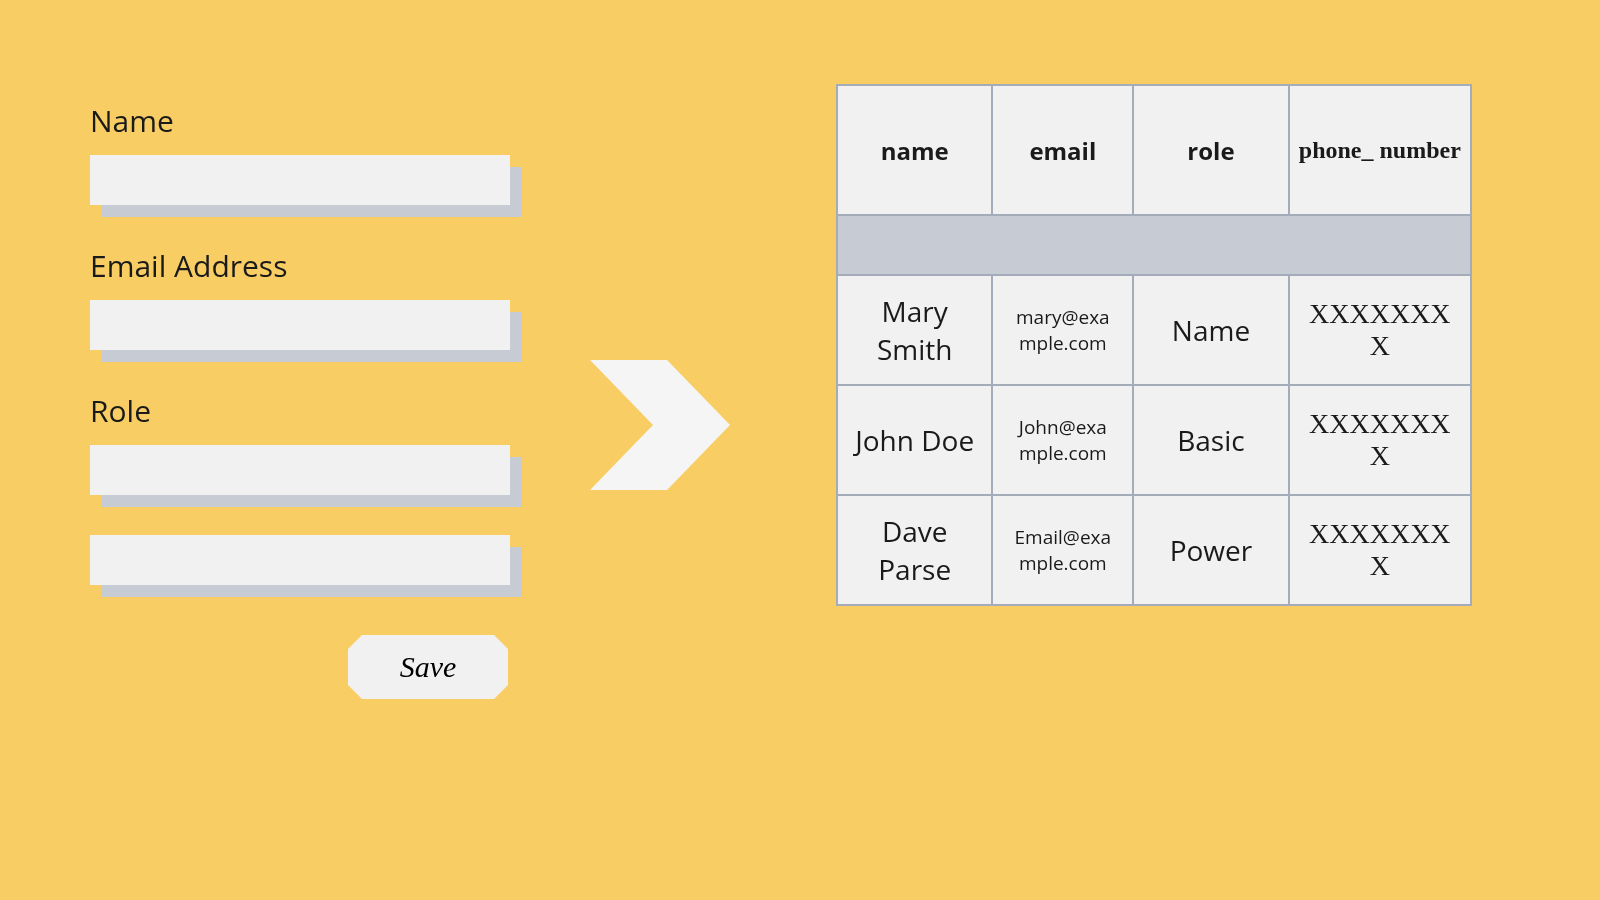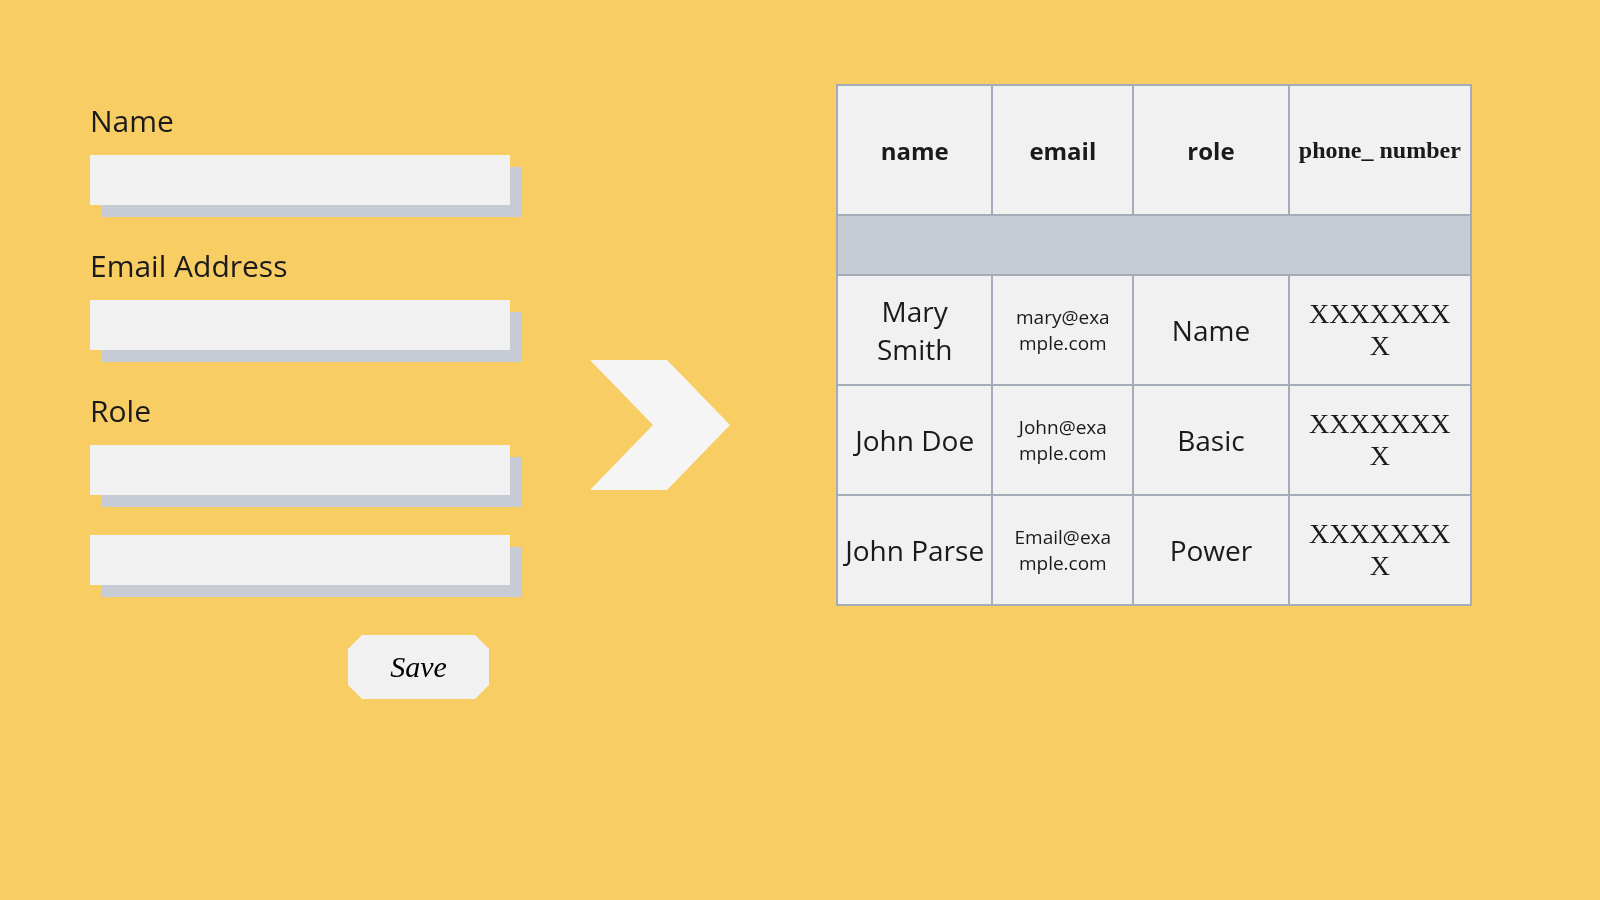--- a/index.html
+++ b/index.html
@@ -41,21 +41,21 @@
     background: #f1f1f1;
     border: none;
     font-size: 20px;
     padding: 0 12px;
   }
 
   .save-btn {
     position: absolute;
     left: 348px;
     top: 635px;
-    width: 141px;
+    width: 160px;
     height: 64px;
     background: #f1f1f1;
     border: none;
     font-size: 30px;
     font-style: italic;
     font-family: Georgia, "Times New Roman", serif;
     cursor: pointer;
     clip-path: polygon(
       14px 0, calc(100% - 14px) 0,
       100% 14px, 100% calc(100% - 14px),
@@ -173,19 +173,19 @@
       <td class="c3">Name</td>
       <td class="c4">XXXXXXX X</td>
     </tr>
     <tr>
       <td class="c1">John Doe</td>
       <td class="c2 email-cell">John@exa mple.com</td>
       <td class="c3">Basic</td>
       <td class="c4">XXXXXXX X</td>
     </tr>
     <tr>
-      <td class="c1">John Parse</td>
+      <td class="c1">Dave Parse</td>
       <td class="c2 email-cell">Email@exa mple.com</td>
       <td class="c3">Power</td>
       <td class="c4">XXXXXXX X</td>
     </tr>
   </tbody>
 </table>
 
 </body></html>

